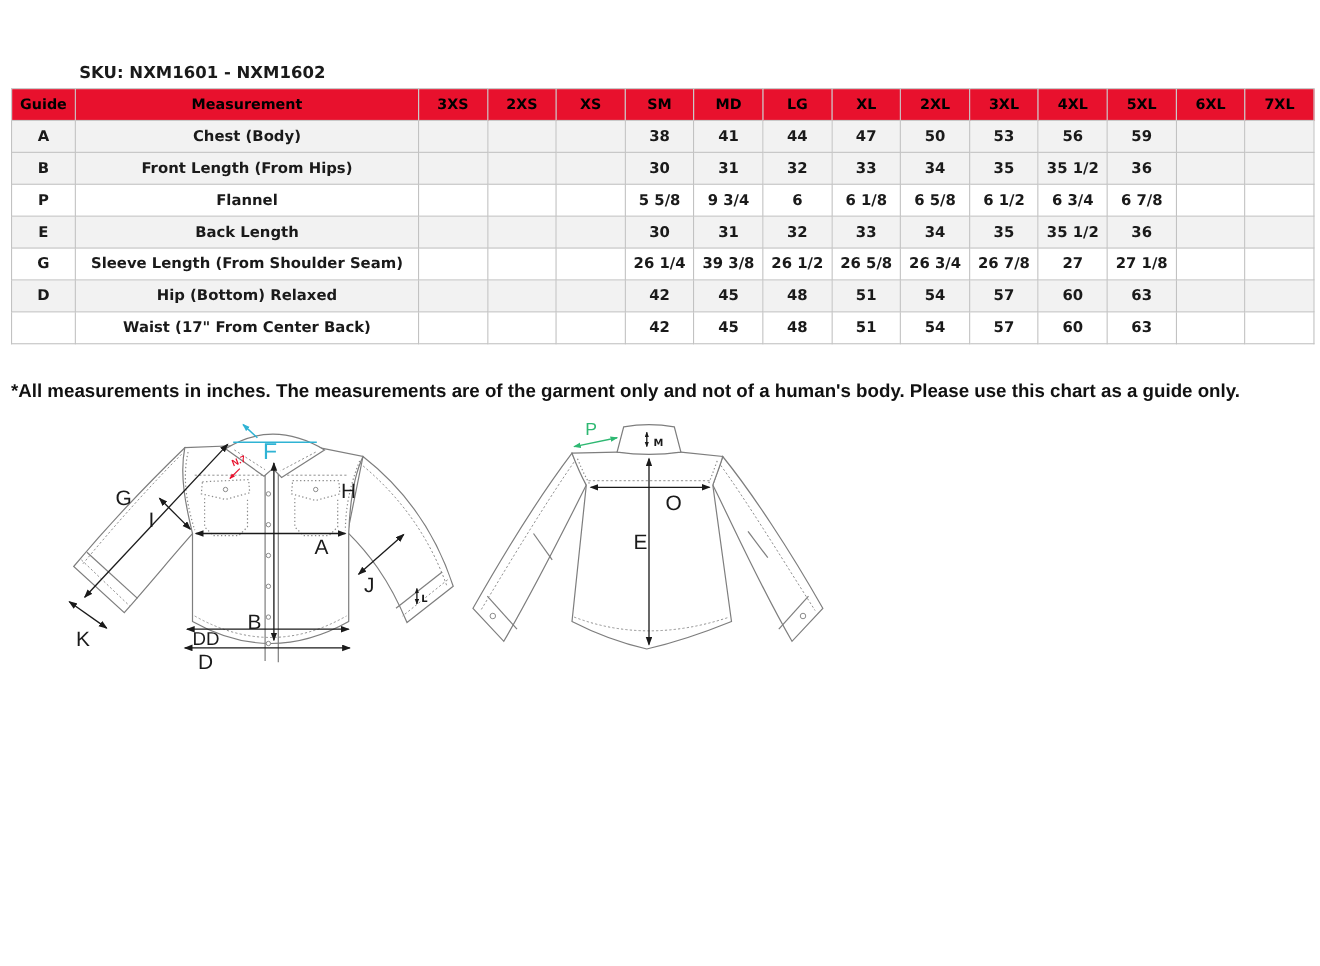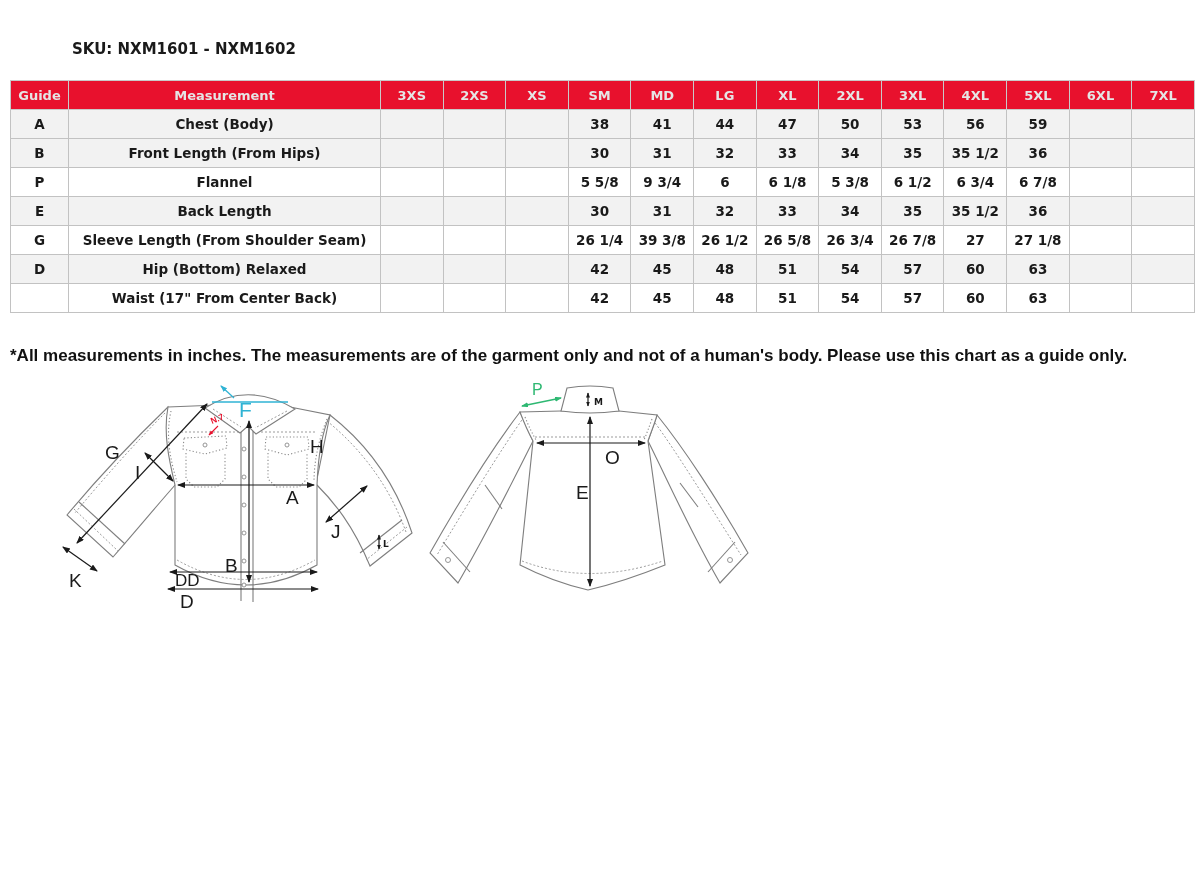--- a/index.html
+++ b/index.html
@@ -1,26 +1,26 @@
 <!DOCTYPE html>
 <html style="--header-red: #e8112d; --accent-cyan: #2fb3d4; --accent-green: #2eb872; --accent-red: #e8112d; --stripe-gray: #f2f2f2; --line-gray: #7e7e7e;"><head>
 <meta charset="utf-8">
 <style>
   html,body{margin:0;padding:0;background:#fff;}
   body{width:1200px;height:878px;position:relative;overflow:hidden;
        font-family:"DejaVu Sans","Liberation Sans",sans-serif;color:#1a1a1a;}
 
-  .titlebar{position:absolute;top:40px;left:0;width:100%;height:22px;font-size:15px;font-weight:bold;text-align:right;}
+  .titlebar{position:absolute;top:57px;left:0;width:100%;height:22px;font-size:15px;font-weight:bold;text-align:right;}
   .title-sku{position:absolute;left:72px;top:0;white-space:nowrap;}
   .title-product{position:absolute;left:390px;top:0;white-space:nowrap;}
 
   table.size-chart{position:absolute;left:10px;top:80px;width:1185px;
        border-collapse:collapse;table-layout:fixed;
        font-size:13.5px;font-weight:bold;color:#1a1a1a;}
-  table.size-chart th{background:var(--header-red,#e8112d);color:#e5e5e5;height:28px;
+  table.size-chart th{background:var(--header-red,#e8112d);color:#000000;height:28px;
        font-size:13px;font-weight:bold;border:1px solid #c9c9c9;padding:0;text-align:center;}
   table.size-chart td{height:28px;border:1px solid #c2c2c2;background:#fff;
        text-align:center;padding:0;white-space:nowrap;overflow:hidden;}
   table.size-chart tr.stripe td{background:#f2f2f2;}
 
   .footnote{position:absolute;left:10px;top:346px;font-family:"Liberation Sans",sans-serif;
        font-size:17px;font-weight:bold;color:#111;white-space:nowrap;}
 
   .diagram-wrap{position:absolute;left:55px;top:375px;width:740px;height:300px;}
 
@@ -125,21 +125,21 @@
       <tr>
         <td>P</td>
         <td>Flannel</td>
         <td></td>
         <td></td>
         <td></td>
         <td>5 5/8</td>
         <td>9 3/4</td>
         <td>6</td>
         <td>6 1/8</td>
-        <td>5 3/8</td>
+        <td>6 5/8</td>
         <td>6 1/2</td>
         <td>6 3/4</td>
         <td>6 7/8</td>
         <td></td>
         <td></td>
       </tr>
       <tr class="stripe">
         <td>E</td>
         <td>Back Length</td>
         <td></td>

